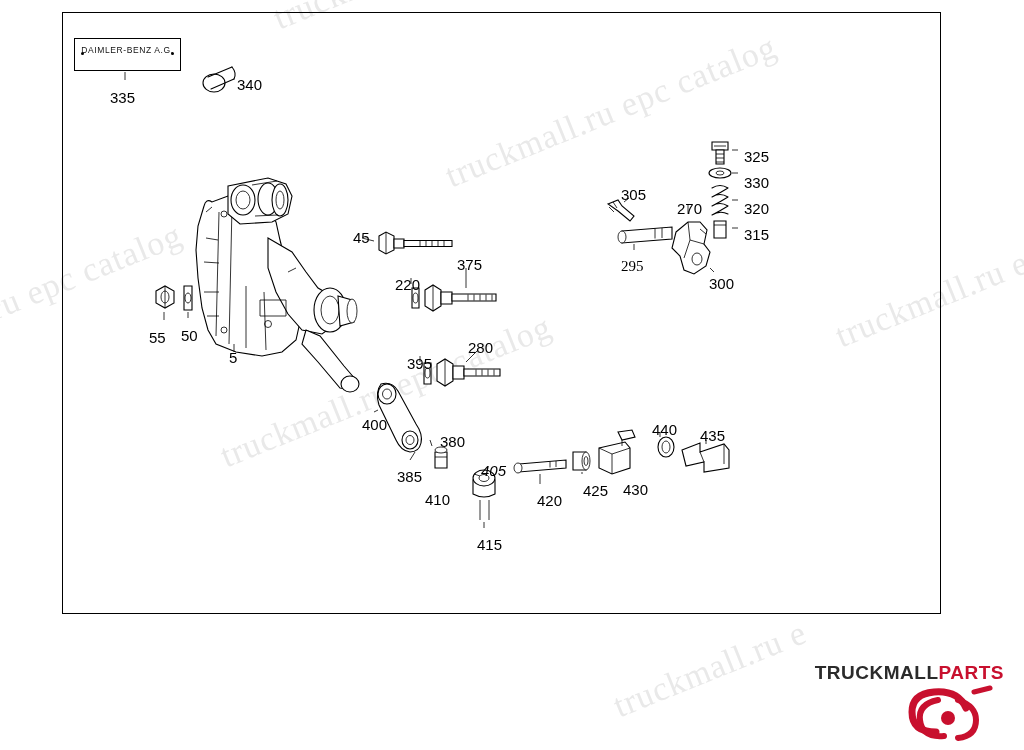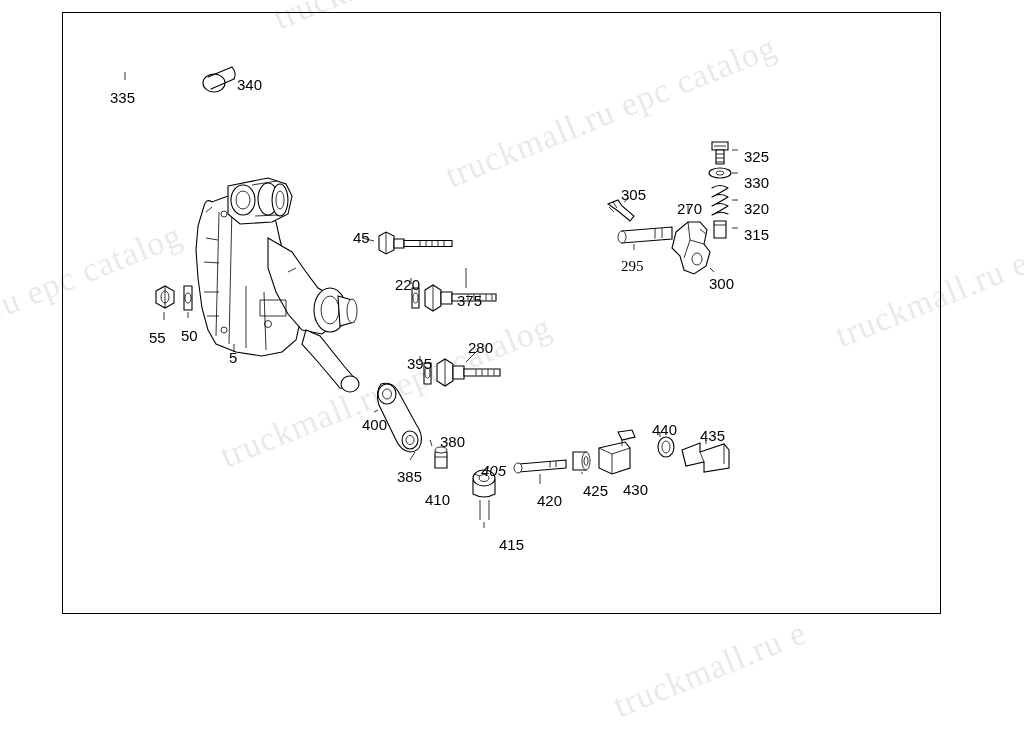--- a/index.html
+++ b/index.html
@@ -104,20 +104,25 @@
     <div class="wm" style="left:268px; top:2px; transform:rotate(-22deg); transform-origin:left top;">truckmall.ru epc catalog</div>
     <div class="wm" style="left:440px; top:160px; transform:rotate(-22deg); transform-origin:left top;">truckmall.ru epc catalog</div>
     <div class="wm" style="left:830px; top:320px; transform:rotate(-22deg); transform-origin:left top;">truckmall.ru e</div>
     <div class="wm" style="left:-35px; top:300px; transform:rotate(-22deg); transform-origin:left top;">l.ru epc catalog</div>
     <div class="wm" style="left:215px; top:440px; transform:rotate(-22deg); transform-origin:left top;">truckmall.ru epc catalog</div>
     <div class="wm" style="left:608px; top:690px; transform:rotate(-22deg); transform-origin:left top;">truckmall.ru e</div>
   </div>
 
   <div class="frame"></div>
 
+  <div class="plate-box">
+    <span class="plate-hole" style="left:6px; top:13px;"></span>
+    <span class="plate-hole" style="right:6px; top:13px;"></span>
+    <span class="plate-text">DAIMLER-BENZ A.G.</span>
+  </div>
 
   <svg width="1024" height="750" viewBox="0 0 1024 750">
 
     <g>
       <ellipse class="fillw" cx="214" cy="83" rx="11" ry="9"></ellipse>
       <path class="ln" d="M208 77 L232 67"></path>
       <path class="ln" d="M211 89 L234 79"></path>
       <path class="ln" d="M232 67 Q237 73 234 79"></path>
     </g>
     <path class="ln-thin" d="M125 80 L125 72"></path>
@@ -332,34 +337,48 @@
     <div class="label" style="left:237px; top:76px;">340</div>
     <div class="label" style="left:744px; top:148px;">325</div>
     <div class="label" style="left:744px; top:174px;">330</div>
     <div class="label" style="left:621px; top:186px;">305</div>
     <div class="label" style="left:677px; top:200px;">270</div>
     <div class="label" style="left:744px; top:200px;">320</div>
     <div class="label" style="left:744px; top:226px;">315</div>
     <div class="label" style="left:621px; top:258px;font-family:Liberation Serif, serif;">295</div>
     <div class="label" style="left:709px; top:275px;">300</div>
     <div class="label" style="left:353px; top:229px;">45</div>
-    <div class="label" style="left:457px; top:256px;margin-top:36px;">375</div>
+    <div class="label" style="left:457px; top:256px;">375</div>
     <div class="label" style="left:395px; top:276px;">220</div>
     <div class="label" style="left:149px; top:329px;">55</div>
     <div class="label" style="left:181px; top:327px;">50</div>
     <div class="label" style="left:229px; top:349px;">5</div>
     <div class="label" style="left:468px; top:339px;">280</div>
     <div class="label" style="left:407px; top:355px;">395</div>
     <div class="label" style="left:362px; top:416px;">400</div>
     <div class="label" style="left:425px; top:433px;margin-left:15px;">380</div>
     <div class="label" style="left:397px; top:468px;">385</div>
     <div class="label" style="left:425px; top:491px;">410</div>
     <div class="label" style="left:481px; top:462px;font-style:italic;">405</div>
-    <div class="label" style="left:499px; top:536px;text-align:center;">415</div>
+    <div class="label" style="left:477px; top:536px;text-align:center;">415</div>
     <div class="label" style="left:537px; top:492px;">420</div>
     <div class="label" style="left:583px; top:482px;">425</div>
     <div class="label" style="left:623px; top:481px;">430</div>
     <div class="label" style="left:652px; top:421px;">440</div>
     <div class="label" style="left:700px; top:427px;">435</div>
   </div>
 
+  <div class="logo">
+    <div class="logo-text">
+      <span class="logo-truckmall">TRUCKMALL</span><span class="logo-parts">PARTS</span>
+    </div>
+    <svg width="180" height="84" viewBox="0 0 180 84">
+      <g transform="translate(88,30)">
+        <path d="M18 46 Q-6 46 -6 26 Q-6 8 16 6 Q40 4 48 22" fill="none" stroke="#c8102e" stroke-width="7" stroke-linecap="round"></path>
+        <path d="M26 50 Q4 52 2 34 Q0 18 20 14" fill="none" stroke="#c8102e" stroke-width="6" stroke-linecap="round"></path>
+        <path d="M40 14 Q58 20 58 34 Q58 50 40 52" fill="none" stroke="#c8102e" stroke-width="6" stroke-linecap="round"></path>
+        <circle cx="30" cy="32" r="7" fill="#c8102e"></circle>
+        <path d="M56 6 L72 2" stroke="#c8102e" stroke-width="5" stroke-linecap="round"></path>
+      </g>
+    </svg>
+  </div>
 
 </div>
 
 </body></html>

